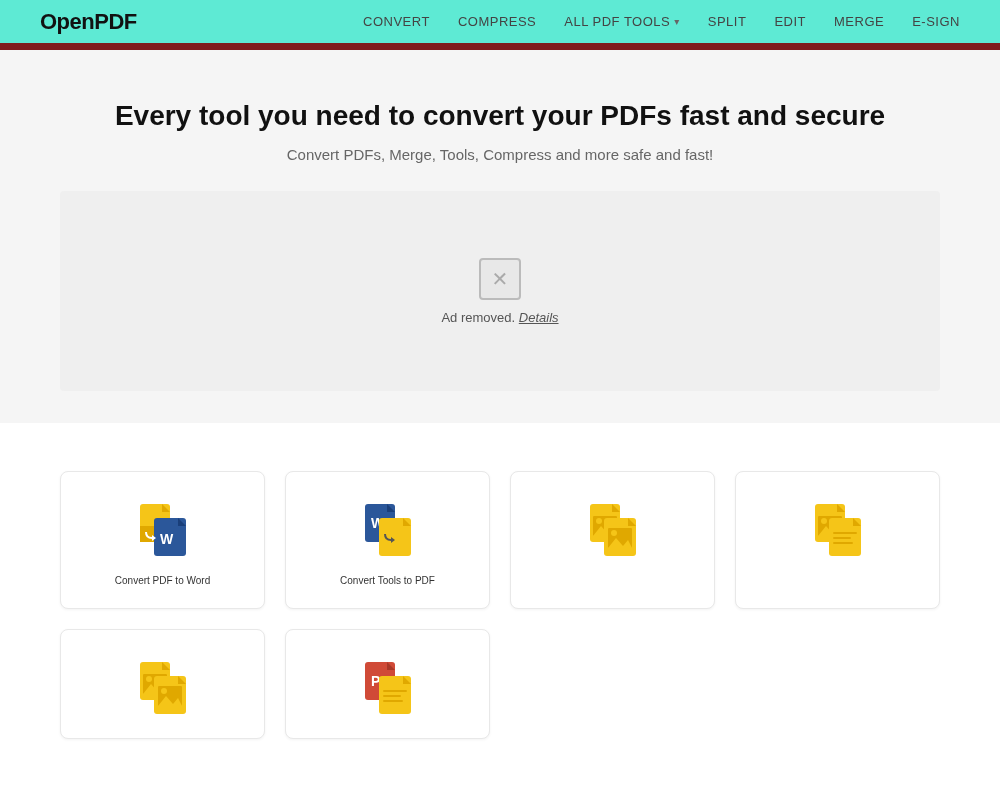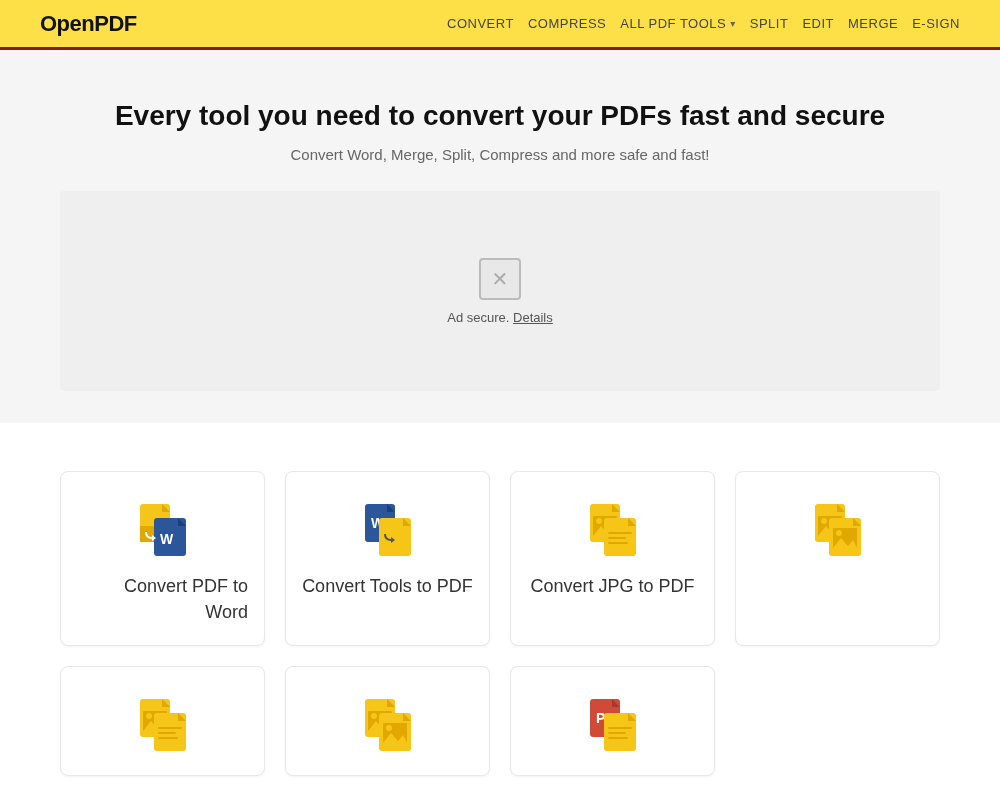--- a/index.html
+++ b/index.html
@@ -9,33 +9,33 @@
       color: #333;
     }
 
     
     header {
       display: flex;
       align-items: center;
       justify-content: space-between;
       padding: 0 40px;
       height: 50px;
-      border-bottom: 3px solid #7f1d1d;
-      background: #fde047;
+      border-bottom: 7px solid #7f1d1d;
+      background: #5eead4;
     }
     .logo {
       font-size: 22px;
       font-weight: 700;
       color: #111;
       letter-spacing: -0.5px;
     }
     nav {
       display: flex;
       align-items: center;
-      gap: 14px;
+      gap: 28px;
     }
     nav a {
       text-decoration: none;
       font-size: 13px;
       font-weight: 500;
       color: #444;
       letter-spacing: 0.5px;
       text-transform: uppercase;
     }
     .nav-dropdown {
@@ -99,20 +99,21 @@
       font-size: 20px;
       background: #e8e8e8;
     }
     .ad-text {
       font-size: 13px;
       color: #555;
     }
     .ad-text a {
       color: #555;
       text-decoration: underline;
+      font-style: italic;
     }
 
     
     .tools-section {
       padding: 48px 60px;
       background: #fff;
     }
     .tools-section h2 {
       text-align: center;
       font-size: 24px;
@@ -137,21 +138,21 @@
       cursor: pointer;
       transition: box-shadow 0.15s;
       box-shadow: 0 1px 3px rgba(0,0,0,0.05);
     }
     .tool-icon {
       width: 54px;
       height: 60px;
       position: relative;
     }
     .tool-label {
-      font-size: 18px;
+      font-size: 10px;
       color: #333;
       text-align: right;
       line-height: 1.4;
     }
   </style>
 </head>
 <body>
 
 <header>
   <div class="logo">OpenPDF</div>
@@ -164,26 +165,26 @@
     </div>
     <a href="#">SPLIT</a>
     <a href="#">EDIT</a>
     <a href="#">MERGE</a>
     <a href="#">E-SIGN</a>
   </nav>
 </header>
 
 <section class="hero">
   <h1>Every tool you need to convert your PDFs fast and secure</h1>
-  <p>Convert Word, Merge, Split, Compress and more safe and fast!</p>
+  <p>Convert PDFs, Merge, Tools, Compress and more safe and fast!</p>
 
   <div class="ad-area">
     <div class="ad-removed-icon">✕</div>
     <div class="ad-text">
-      <span>Ad secure.</span>
+      <span>Ad removed.</span>
       <a href="#">Details</a>
     </div>
   </div>
 </section>
 
 <section class="tools-section">
 
   <div class="tools-grid">
 
     <div class="tool-card">
@@ -217,107 +218,87 @@
           <polygon points="42,18 50,26 42,26" fill="#E0A800"></polygon>
 
           <path d="M24 34 Q24 40 30 40" stroke="#555" stroke-width="2" fill="none"></path>
           <polygon points="30,37 30,43 34,40" fill="#555"></polygon>
         </svg>
       </div>
       <span class="tool-label">Convert Tools to PDF</span>
     </div>
 
 
-    <div class="tool-card">
-      <div class="tool-icon">
-        <svg width="54" height="60" viewBox="0 0 54 60">
-
+
+    <div class="tool-card">
+      <div class="tool-icon">
+        <svg width="54" height="60" viewBox="0 0 54 60">
           <rect x="4" y="4" width="30" height="38" rx="3" ry="3" fill="#F5C518"></rect>
           <polygon points="26,4 34,12 26,12" fill="#E0A800"></polygon>
           <rect x="7" y="16" width="24" height="20" rx="1" fill="#E0A800"></rect>
           <circle cx="13" cy="21" r="3" fill="#F5C518"></circle>
           <polygon points="7,36 15,26 22,34 27,28 31,36" fill="#F5C518"></polygon>
-
-          <rect x="18" y="18" width="32" height="38" rx="3" ry="3" fill="#F5C518"></rect>
-          <polygon points="42,18 50,26 42,26" fill="#E0A800"></polygon>
-
-          <rect x="22" y="32" width="24" height="2" rx="1" fill="#E0A800"></rect>
-          <rect x="22" y="37" width="18" height="2" rx="1" fill="#E0A800"></rect>
-          <rect x="22" y="42" width="20" height="2" rx="1" fill="#E0A800"></rect>
-        </svg>
-      </div>
-      <span class="tool-label">Convert JPG to PDF</span>
+          <rect x="18" y="18" width="32" height="38" rx="3" ry="3" fill="#F5C518"></rect>
+          <polygon points="42,18 50,26 42,26" fill="#E0A800"></polygon>
+          <rect x="22" y="28" width="24" height="20" rx="1" fill="#E0A800"></rect>
+          <circle cx="28" cy="33" r="3" fill="#F5C518"></circle>
+          <polygon points="22,48 30,38 37,46 42,40 46,48" fill="#F5C518"></polygon>
+        </svg>
+      </div>
+
     </div>
 
     <div class="tool-card">
       <div class="tool-icon">
         <svg width="54" height="60" viewBox="0 0 54 60">
           <rect x="4" y="4" width="30" height="38" rx="3" ry="3" fill="#F5C518"></rect>
           <polygon points="26,4 34,12 26,12" fill="#E0A800"></polygon>
           <rect x="7" y="16" width="24" height="20" rx="1" fill="#E0A800"></rect>
           <circle cx="13" cy="21" r="3" fill="#F5C518"></circle>
           <polygon points="7,36 15,26 22,34 27,28 31,36" fill="#F5C518"></polygon>
           <rect x="18" y="18" width="32" height="38" rx="3" ry="3" fill="#F5C518"></rect>
           <polygon points="42,18 50,26 42,26" fill="#E0A800"></polygon>
-          <rect x="22" y="28" width="24" height="20" rx="1" fill="#E0A800"></rect>
-          <circle cx="28" cy="33" r="3" fill="#F5C518"></circle>
-          <polygon points="22,48 30,38 37,46 42,40 46,48" fill="#F5C518"></polygon>
+          <rect x="22" y="32" width="24" height="2" rx="1" fill="#E0A800"></rect>
+          <rect x="22" y="37" width="18" height="2" rx="1" fill="#E0A800"></rect>
+          <rect x="22" y="42" width="20" height="2" rx="1" fill="#E0A800"></rect>
         </svg>
       </div>
 
     </div>
 
     <div class="tool-card">
       <div class="tool-icon">
         <svg width="54" height="60" viewBox="0 0 54 60">
           <rect x="4" y="4" width="30" height="38" rx="3" ry="3" fill="#F5C518"></rect>
           <polygon points="26,4 34,12 26,12" fill="#E0A800"></polygon>
           <rect x="7" y="16" width="24" height="20" rx="1" fill="#E0A800"></rect>
           <circle cx="13" cy="21" r="3" fill="#F5C518"></circle>
           <polygon points="7,36 15,26 22,34 27,28 31,36" fill="#F5C518"></polygon>
           <rect x="18" y="18" width="32" height="38" rx="3" ry="3" fill="#F5C518"></rect>
           <polygon points="42,18 50,26 42,26" fill="#E0A800"></polygon>
+          <rect x="22" y="28" width="24" height="20" rx="1" fill="#E0A800"></rect>
+          <circle cx="28" cy="33" r="3" fill="#F5C518"></circle>
+          <polygon points="22,48 30,38 37,46 42,40 46,48" fill="#F5C518"></polygon>
+        </svg>
+      </div>
+
+    </div>
+
+    <div class="tool-card">
+      <div class="tool-icon">
+        <svg width="54" height="60" viewBox="0 0 54 60">
+
+          <rect x="4" y="4" width="30" height="38" rx="3" ry="3" fill="#D04A37"></rect>
+          <polygon points="26,4 34,12 26,12" fill="#A83828"></polygon>
+          <text x="10" y="28" font-size="14" font-weight="bold" fill="white" font-family="Arial">P</text>
+
+          <rect x="18" y="18" width="32" height="38" rx="3" ry="3" fill="#F5C518"></rect>
+          <polygon points="42,18 50,26 42,26" fill="#E0A800"></polygon>
           <rect x="22" y="32" width="24" height="2" rx="1" fill="#E0A800"></rect>
           <rect x="22" y="37" width="18" height="2" rx="1" fill="#E0A800"></rect>
           <rect x="22" y="42" width="20" height="2" rx="1" fill="#E0A800"></rect>
         </svg>
       </div>
 
     </div>
 
-    <div class="tool-card">
-      <div class="tool-icon">
-        <svg width="54" height="60" viewBox="0 0 54 60">
-          <rect x="4" y="4" width="30" height="38" rx="3" ry="3" fill="#F5C518"></rect>
-          <polygon points="26,4 34,12 26,12" fill="#E0A800"></polygon>
-          <rect x="7" y="16" width="24" height="20" rx="1" fill="#E0A800"></rect>
-          <circle cx="13" cy="21" r="3" fill="#F5C518"></circle>
-          <polygon points="7,36 15,26 22,34 27,28 31,36" fill="#F5C518"></polygon>
-          <rect x="18" y="18" width="32" height="38" rx="3" ry="3" fill="#F5C518"></rect>
-          <polygon points="42,18 50,26 42,26" fill="#E0A800"></polygon>
-          <rect x="22" y="28" width="24" height="20" rx="1" fill="#E0A800"></rect>
-          <circle cx="28" cy="33" r="3" fill="#F5C518"></circle>
-          <polygon points="22,48 30,38 37,46 42,40 46,48" fill="#F5C518"></polygon>
-        </svg>
-      </div>
-
-    </div>
-
-    <div class="tool-card">
-      <div class="tool-icon">
-        <svg width="54" height="60" viewBox="0 0 54 60">
-
-          <rect x="4" y="4" width="30" height="38" rx="3" ry="3" fill="#D04A37"></rect>
-          <polygon points="26,4 34,12 26,12" fill="#A83828"></polygon>
-          <text x="10" y="28" font-size="14" font-weight="bold" fill="white" font-family="Arial">P</text>
-
-          <rect x="18" y="18" width="32" height="38" rx="3" ry="3" fill="#F5C518"></rect>
-          <polygon points="42,18 50,26 42,26" fill="#E0A800"></polygon>
-          <rect x="22" y="32" width="24" height="2" rx="1" fill="#E0A800"></rect>
-          <rect x="22" y="37" width="18" height="2" rx="1" fill="#E0A800"></rect>
-          <rect x="22" y="42" width="20" height="2" rx="1" fill="#E0A800"></rect>
-        </svg>
-      </div>
-
-    </div>
-
   </div>
 </section>
 
 </body></html>

